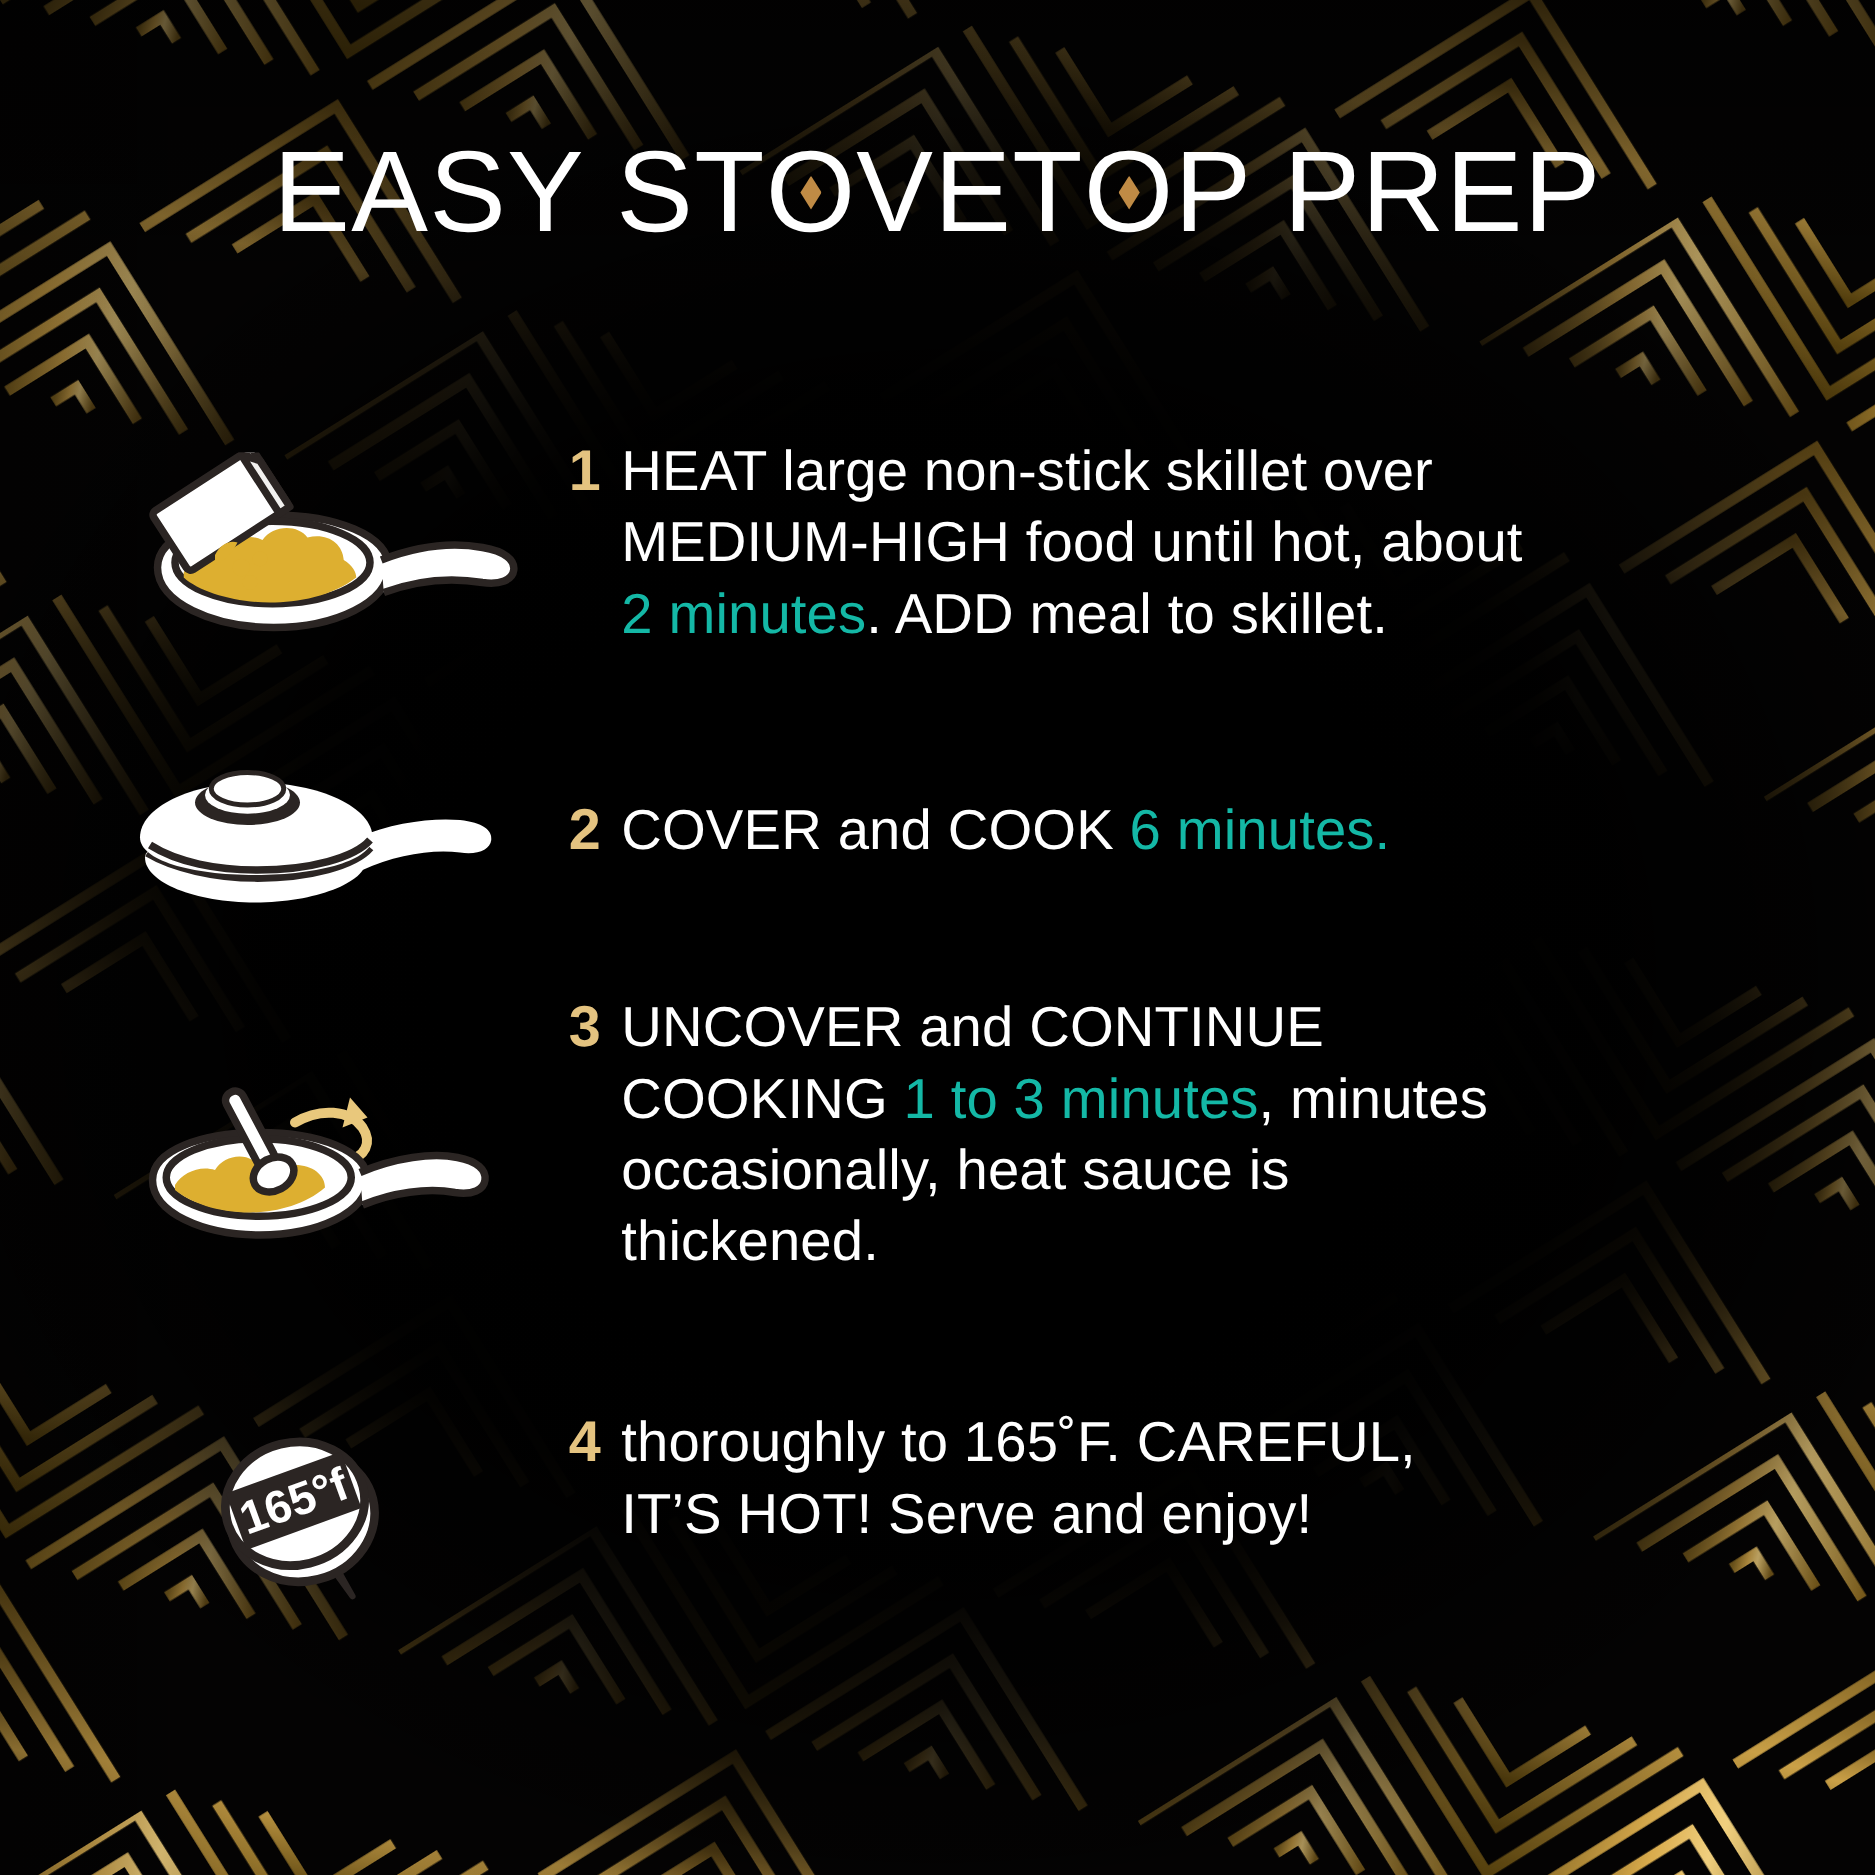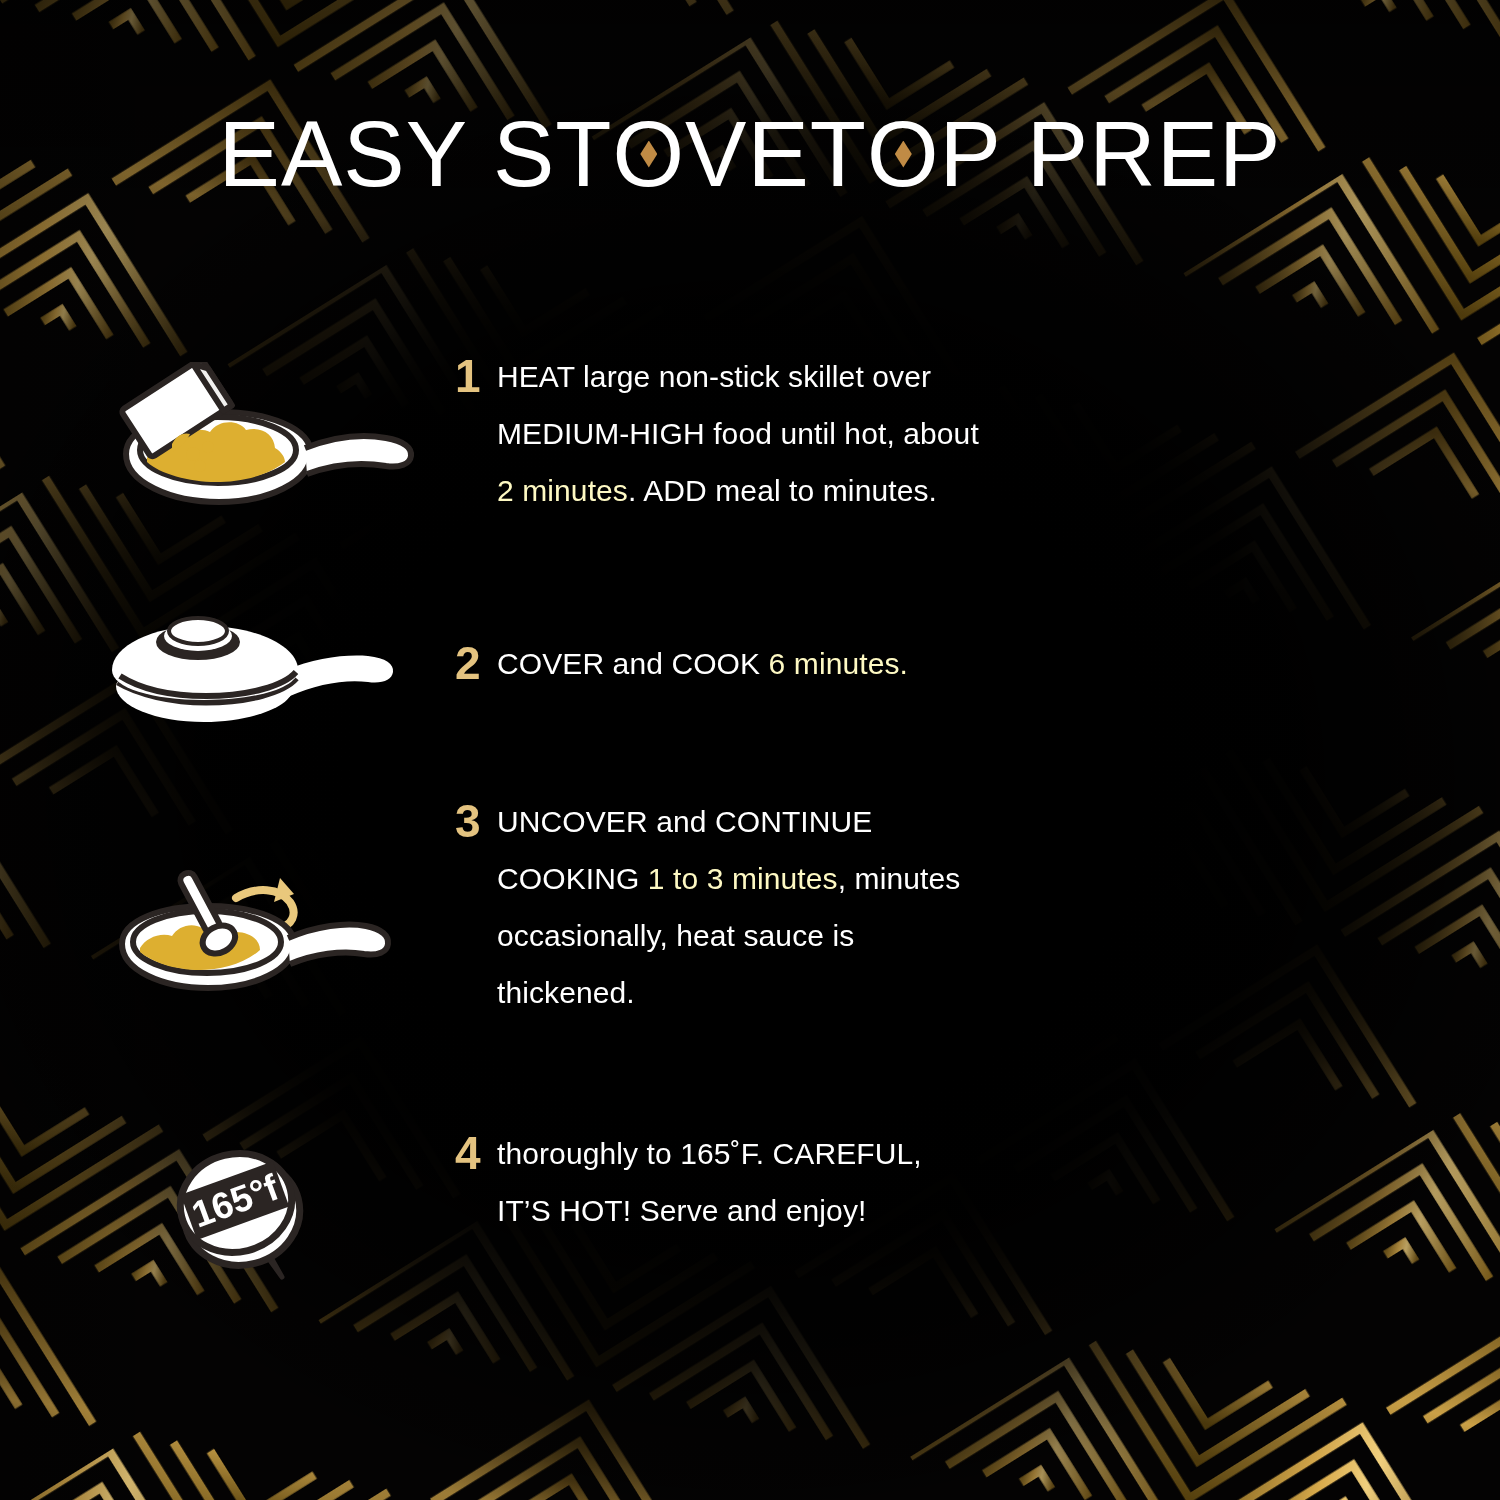--- a/index.html
+++ b/index.html
@@ -85,26 +85,26 @@
     color:#e4c380;
     font-weight:bold;
     font-size:46px;
     line-height:56px;
     width:42px;
     flex:0 0 42px;
     text-align:left;
   }
   .step-text {
     color:#ffffff;
-    font-size:30px;
+    font-size:45px;
     line-height:57px;
     font-weight:400;
     letter-spacing:0.1px;
   }
-  .gold { color:#fef9c3; }
+  .gold { color:#14b8a6; }
   .nowrapline { display:block; }
 
   
   #step-1 .step-body { left:455px; top:348px; width:1000px; }
   #step-1 .step-icon { left:86px;  top:362px; }
 
   #step-2 .step-body { left:455px; top:635px; width:1000px; }
   #step-2 .step-icon { left:98px;  top:614px; }
 
   #step-3 .step-body { left:455px; top:793px; width:960px; }
@@ -200,21 +200,21 @@
         <circle cx="107" cy="92" r="7" fill="#ddaf30"></circle>
         <circle cx="122" cy="85" r="6" fill="#ddaf30"></circle>
         <circle cx="114" cy="104" r="6" fill="#ddaf30"></circle>
       </svg>
     </div>
     <div class="step-body">
       <span class="step-num">1</span>
       <span class="step-text">
           <span class="nowrapline"><span>HEAT large non-stick skillet over</span></span>
           <span class="nowrapline"><span>MEDIUM-HIGH food until hot, about</span></span>
-          <span class="nowrapline"><span class="gold">2 minutes</span><span>. ADD meal to minutes.</span></span>
+          <span class="nowrapline"><span class="gold">2 minutes</span><span>. ADD meal to skillet.</span></span>
         </span>
     </div>
   </div>
 
   <div class="step" id="step-2">
     <div class="step-icon">
       <svg width="320" height="130" viewBox="0 0 320 130" xmlns="http://www.w3.org/2000/svg">
 
         <path d="M18 72 C18 60 58 50 106 50 C154 50 195 60 195 74 C195 92 154 108 106 108 C58 108 18 92 18 72 Z" fill="#ffffff"></path>
 

